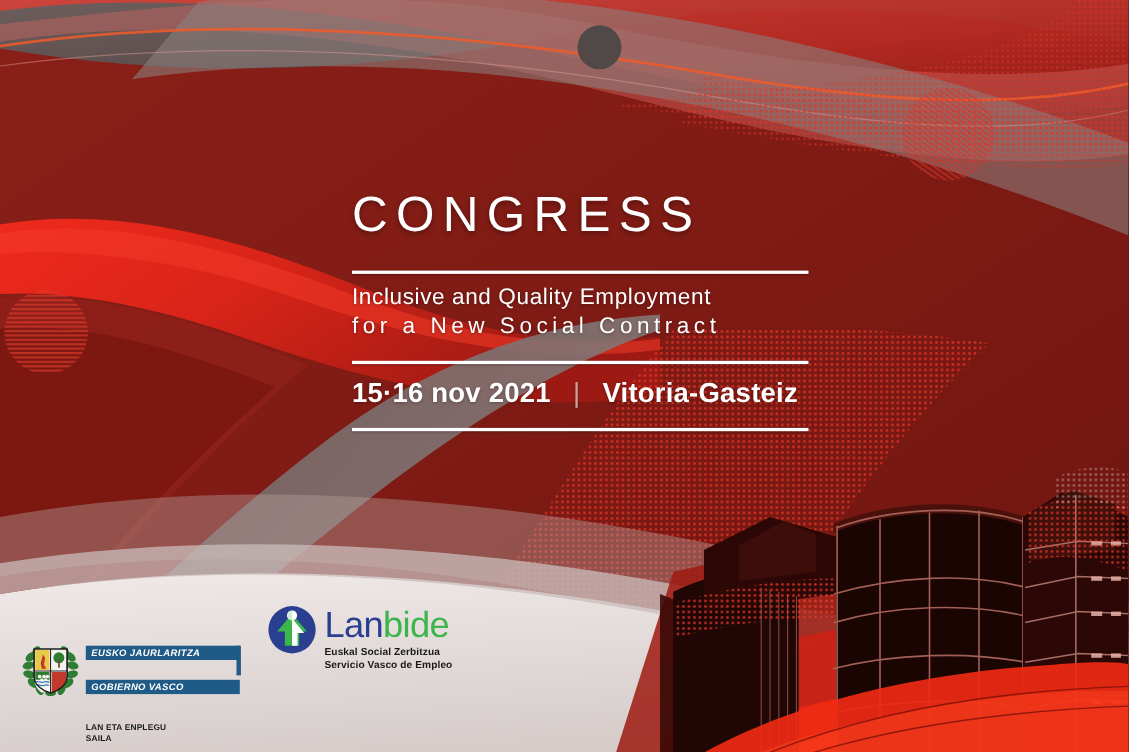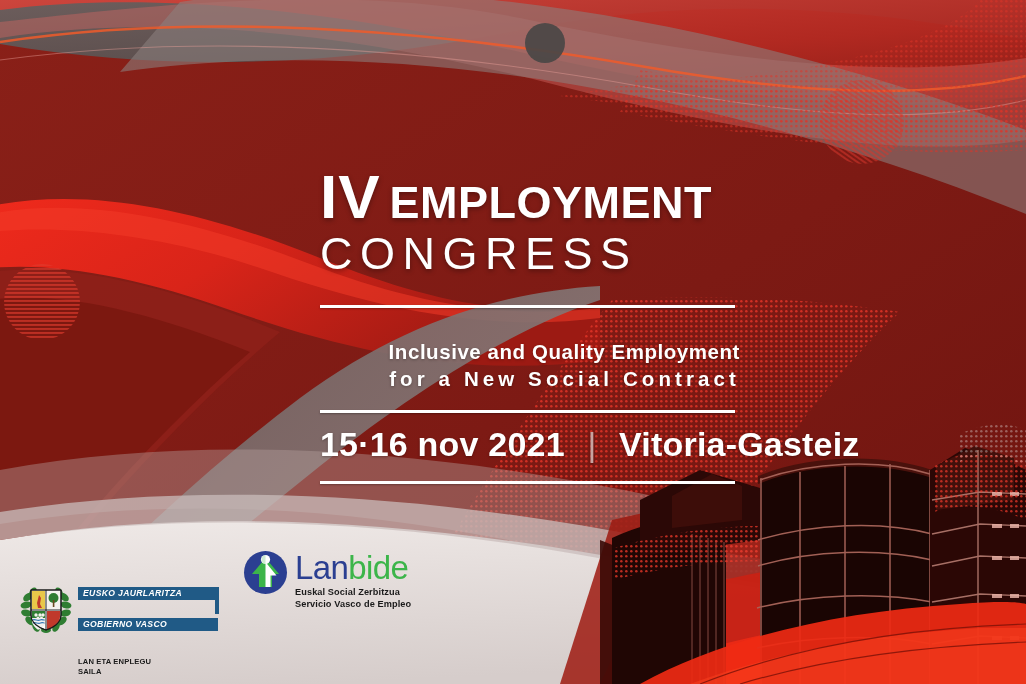--- a/index.html
+++ b/index.html
@@ -46,32 +46,31 @@
     height:3px;background:#ffffff;
     width:415px;margin:0;
     box-shadow:0 1px 2px rgba(0,0,0,.3);
   }
   .rule.r1{margin-top:29px;}
   .rule.r2{margin-top:18px;}
   .rule.r3{margin-top:17px;}
   .subtitle{
     color:#ffffff;
     font-size:20.5px;
-    font-weight:700;
+    font-weight:400;
     line-height:1.32;
-    margin-top:30px;
+    margin-top:7px;
     text-shadow:0 1px 3px rgba(0,0,0,.3);
     white-space:nowrap;
-    text-align:right;
   }
   .subtitle .s1{letter-spacing:0.55px;display:block;}
   .subtitle .s2{letter-spacing:4.1px;display:block;}
   .dateline{
     color:#ffffff;
-    font-size:34px;font-weight:700;
+    font-size:25px;font-weight:700;
     margin-top:12px;
     letter-spacing:0.2px;
     white-space:nowrap;
     text-shadow:0 1px 3px rgba(0,0,0,.3);
   }
   .dateline .sep{
     display:inline-block;
     margin:0 13px;
     color:#c8a3a0;
     font-weight:400;
@@ -323,24 +322,20 @@
         <circle cx="42" cy="302" r="38" fill="none" stroke="#e6a49d" stroke-width="0"></circle>
 
         <rect x="0" y="0" width="1026" height="684" fill="none"></rect>
       </g>
     </svg>
   </div>
 
   <div class="title-block">
 
     <div class="headline">
-      <div class="line1">
-        <span class="numeral">IV</span>
-        <span class="word1">EMPLOYMENT</span>
-      </div>
       <div class="line2">CONGRESS</div>
     </div>
 
     <div class="rule r1"></div>
 
     <div class="subtitle">
       <span class="s1">Inclusive and Quality Employment</span>
       <span class="s2">for a New Social Contract</span>
     </div>
 

